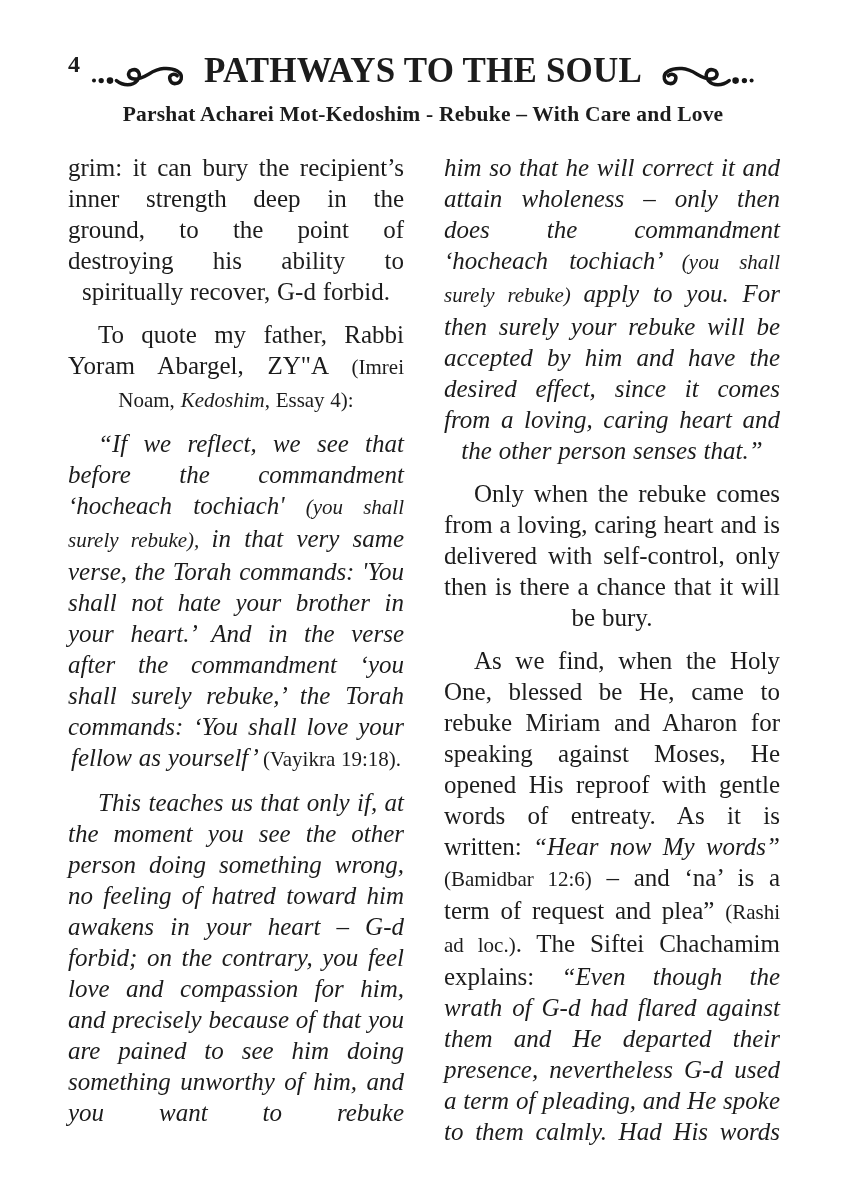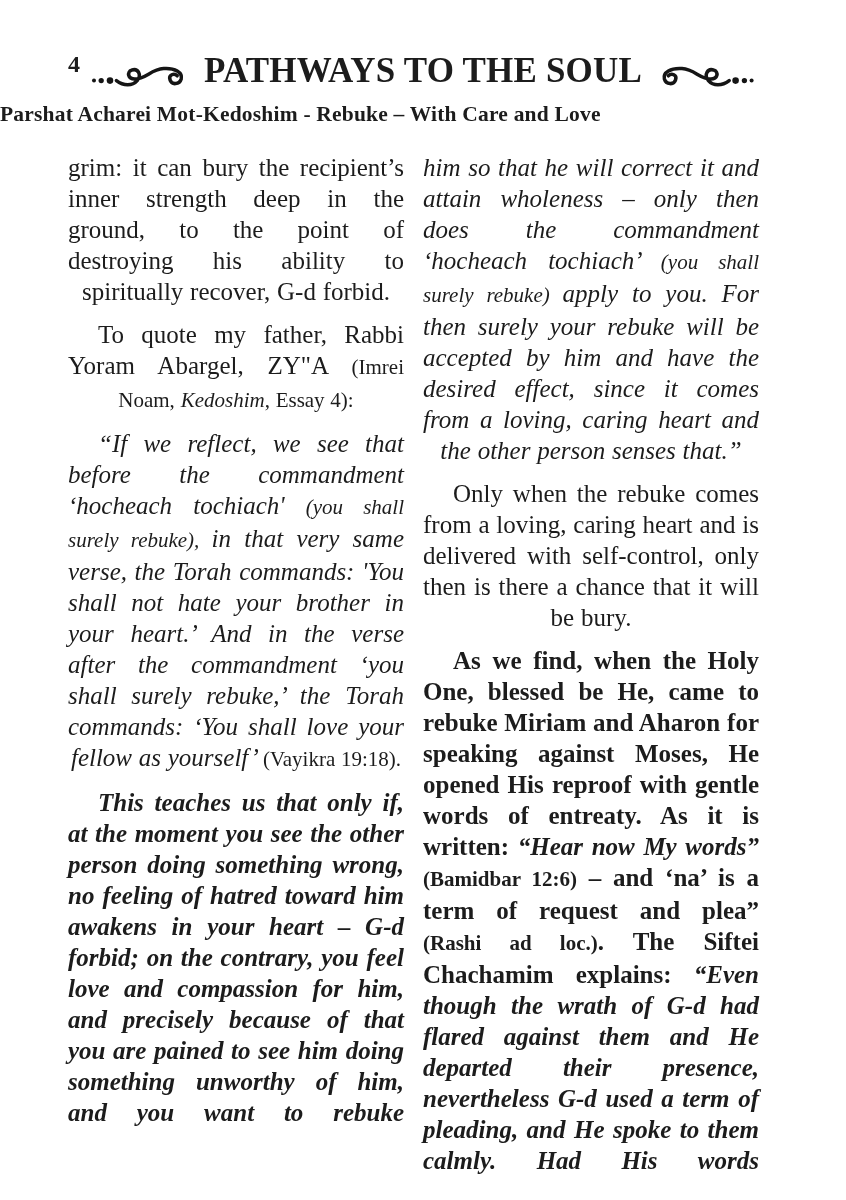--- a/index.html
+++ b/index.html
@@ -28,38 +28,39 @@
     margin:0;
     font-size:35px;font-weight:bold;letter-spacing:.2px;
     white-space:nowrap;line-height:1;
     transform:scaleY(1.04);
   }
   .flourish{display:inline-block;margin-top:10px;}
   .flourish svg{display:block;height:32px;width:auto;}
   .flourish.right svg{transform:scaleX(-1);}
   .subtitle{
     margin:8px 0 0;
+    text-align:center;
     font-size:21.5px;font-weight:bold;letter-spacing:.2px;
   }
   
   .columns{
-    display:flex;gap:19px;
+    display:flex;gap:40px;
     padding:25px 66px 0 68px;
     box-sizing:border-box;
   }
   .col{width:336px;}
   .para{
     margin:0 0 12px 0;
     font-size:25px;line-height:31px;
     text-align:justify;
     text-align-last:center;
     hyphens:none;
     word-spacing:.5px;
   }
-  .para.last-justify{text-align-last:justify;font-weight:bold;}
+  .para.last-justify{text-align-last:justify;}
   .para.indent{text-indent:30px;}
   .para:last-child{margin-bottom:0;}
   .seg.italic{font-style:italic;}
   .seg.small{font-size:21px;}
   .seg.small-italic{font-size:21px;font-style:italic;}
 </style>
 </head>
 <body>
 
 <div class="page">

